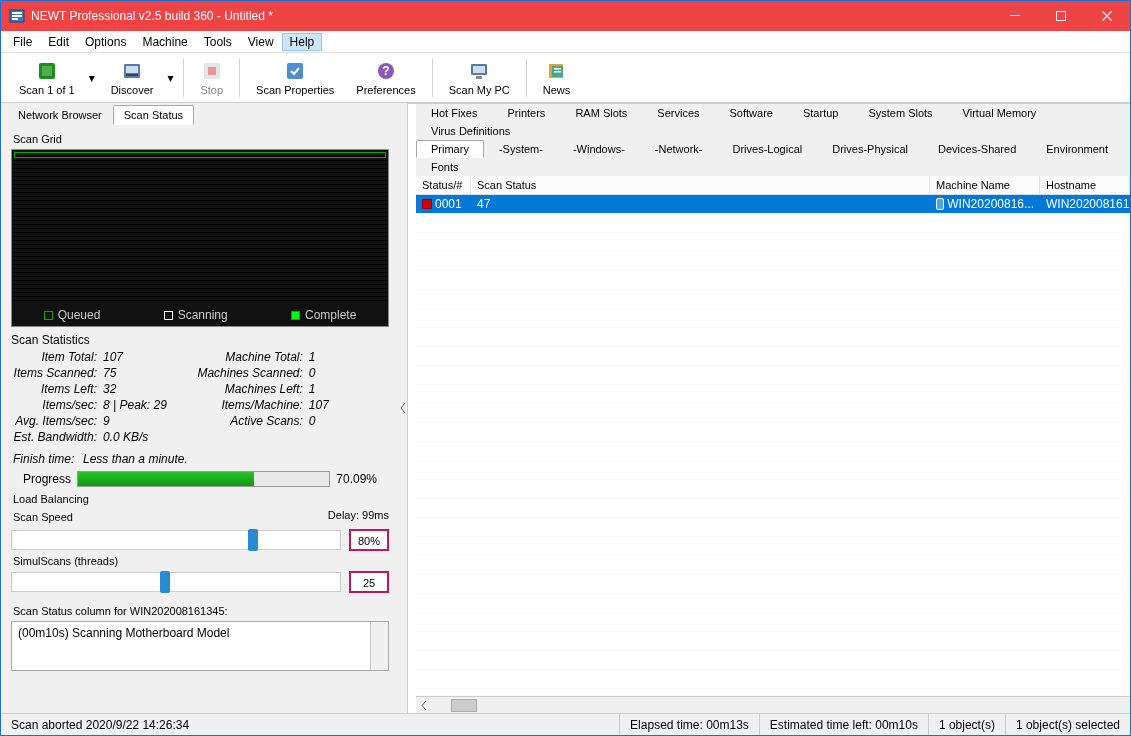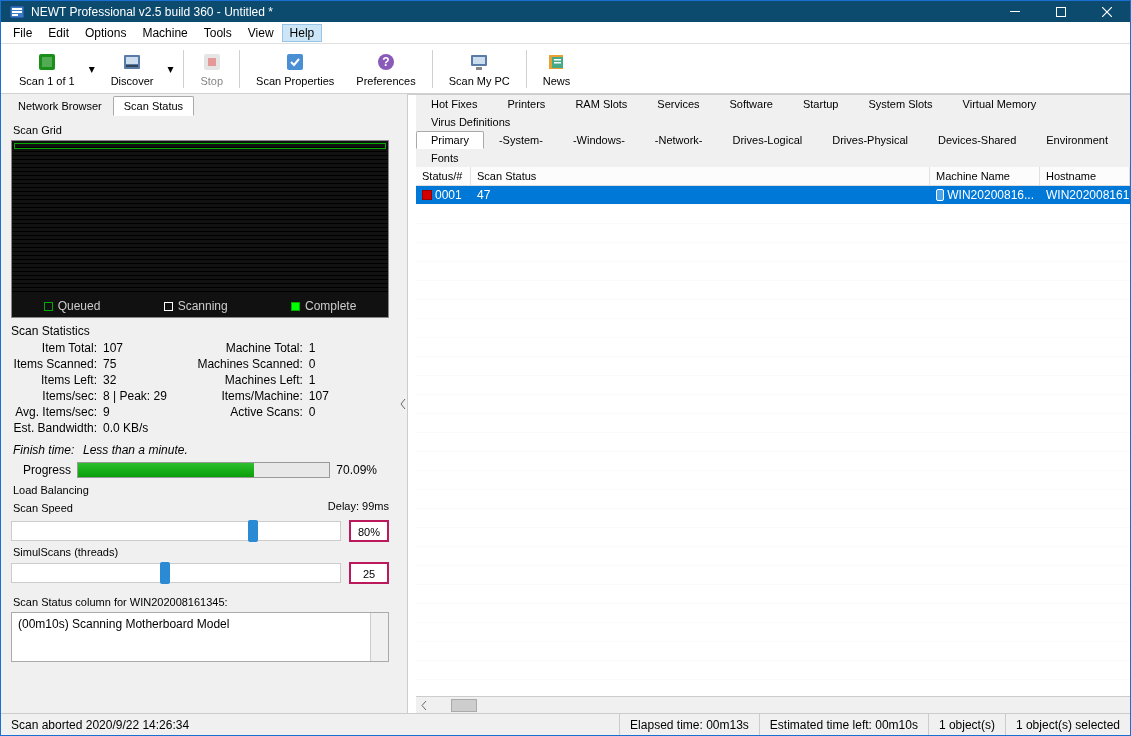--- a/index.html
+++ b/index.html
@@ -1,18 +1,18 @@
 <!DOCTYPE html>
 <html><head>
 <meta charset="utf-8">
 <style>
 *{box-sizing:border-box;margin:0;padding:0;font-family:"Segoe UI",Tahoma,sans-serif;font-size:12px;}
 body{background:#fff;overflow:hidden;}
 .window{width:1131px;height:736px;border:1px solid #1a6fd4;display:flex;flex-direction:column;background:#f0f0f0;}
-.titlebar{height:21px;background:#0c4a6e;color:#fff;display:flex;align-items:center;padding:0 0 0 8px;}
+.titlebar{height:30px;background:#ef4444;color:#fff;display:flex;align-items:center;padding:0 0 0 8px;}
 .titlebar .title-text{flex:1;font-size:12px;}
 .titlebar .tb-icon{width:16px;height:16px;margin-right:6px;display:inline-flex;align-items:center;justify-content:center;}
 .win-btns{display:flex;height:100%;}
 .win-btn{width:46px;display:flex;align-items:center;justify-content:center;color:#fff;font-size:14px;}
 .menubar{height:22px;background:#fff;display:flex;align-items:center;padding:0 4px;border-bottom:1px solid #e0e0e0;}
 .menubar .menu-item{padding:2px 8px;cursor:default;}
 .menubar .menu-item.active{background:#cde6f7;border:1px solid #9ac3e8;padding:1px 7px;}
 .toolbar{height:50px;background:#fff;display:flex;align-items:center;padding:2px 8px;border-bottom:1px solid #d0d0d0;gap:2px;}
 .tool-group{display:flex;align-items:center;height:100%;}
 .tool-btn{display:flex;flex-direction:column;align-items:center;justify-content:center;padding:2px 10px;height:46px;cursor:default;}
@@ -30,21 +30,21 @@
 .scan-grid{height:178px;background:#000;border:1px solid #888;position:relative;margin-bottom:4px;}
 .grid-canvas{position:absolute;inset:0 0 22px 0;background:repeating-linear-gradient(0deg,#111 0 3px,#000 3px 4px),repeating-linear-gradient(90deg,#111 0 3px,#000 3px 4px);}
 .grid-queued{position:absolute;top:2px;left:2px;right:2px;height:6px;border:1px solid #0a0;}
 .grid-legend{position:absolute;bottom:0;left:0;right:0;height:22px;background:#111;display:flex;align-items:center;justify-content:space-around;color:#ccc;font-size:11px;}
 .leg-item{display:flex;align-items:center;gap:5px;}
 .swatch{width:9px;height:9px;border:1px solid #0a0;}
 .swatch.green{background:#0f0;}
 .swatch.white{border-color:#fff;}
 .stats{font-size:11px;}
 .stats-title{margin:6px 0 2px 0;}
-.stats-row{display:flex;}
+.stats-row{display:flex;font-style:italic;}
 .stats-col{display:flex;flex-direction:column;}
 .stats-line{display:flex;padding:1px 0;}
 .stats-label{text-align:right;width:90px;padding-right:4px;}
 .stats-val{text-align:left;padding-left:2px;}
 .stats-col2 .stats-label{width:120px;}
 .progress-row{display:flex;align-items:center;gap:6px;margin:4px 12px;}
 .progress-bar{flex:1;height:16px;border:1px solid #999;background:#e8e8e8;position:relative;}
 .progress-fill{height:100%;background:linear-gradient(#2dbf2d,#0a9f0a);}
 .fieldset-like{margin-top:6px;}
 .slider-row{display:flex;align-items:center;gap:8px;margin:2px 0 4px 0;}

